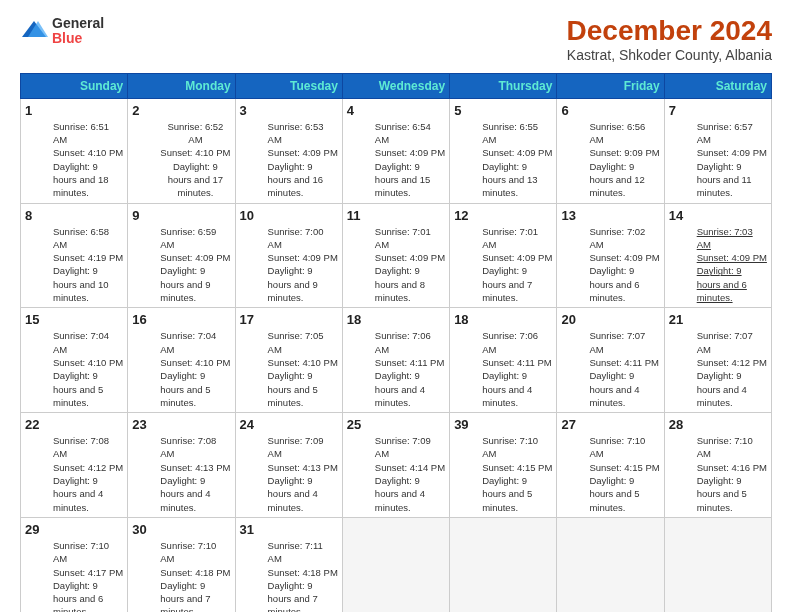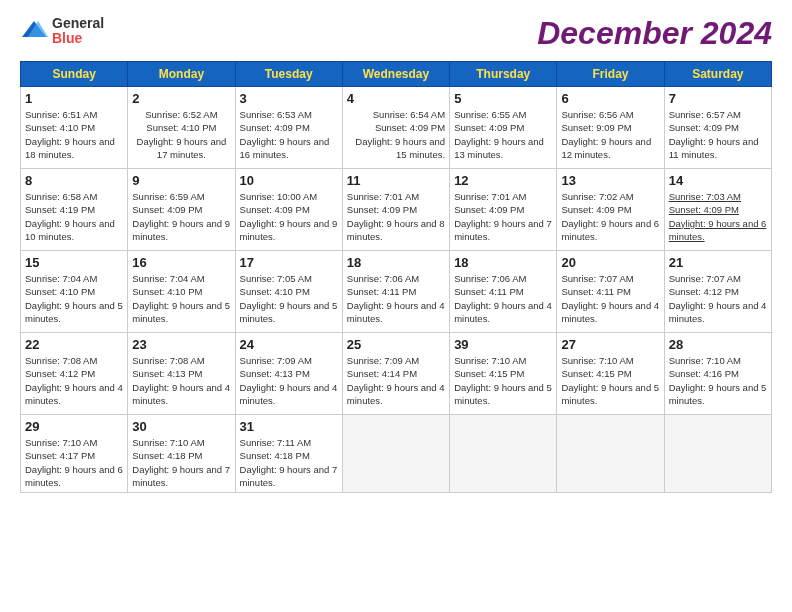--- a/index.html
+++ b/index.html
@@ -42,42 +42,41 @@
       color: #ef4444;
     }
     .logo-icon {
       width: 28px;
       height: 28px;
     }
     .title-block {
       text-align: right;
     }
     .main-title {
-      font-size: 32px;
-      font-weight: bold;
-      color: #701a75;
+      font-size: 28px;
+      font-weight: bold;
+      color: #c2410c;
       line-height: 1.1;
-      font-style: italic;
     }
     .subtitle {
       font-size: 14px;
       color: #444;
     }
     .calendar {
       width: 100%;
       border-collapse: collapse;
       table-layout: fixed;
     }
     .calendar thead th {
       background: #1565c0;
-      color: #fde047;
+      color: #5eead4;
       font-size: 12px;
       font-weight: bold;
       padding: 5px 4px;
-      text-align: center;
+      text-align: right;
       border: 1px solid #0d47a1;
     }
     .calendar tbody td {
       border: 1px solid #ccc;
       vertical-align: top;
       padding: 4px 4px 3px 4px;
       background: #fff;
       height: 82px;
     }
     .calendar tbody tr:last-child td {
@@ -90,39 +89,41 @@
       font-size: 13px;
       font-weight: bold;
       color: #222;
       display: block;
       margin-bottom: 2px;
     }
     .cell-text {
       font-size: 9.5px;
       color: #333;
       line-height: 1.4;
+      margin-left: 28px;
     }
   </style>
 </head>
 <body>
 
 <div class="page">
   <div class="header">
     <div class="logo">
       <svg class="logo-icon" viewBox="0 0 28 28">
         <polygon points="14,4 26,20 2,20" fill="#1565c0"></polygon>
         <polygon points="18,4 28,20 8,20" fill="#42a5f5" opacity="0.7"></polygon>
       </svg>
       <div class="logo-text">
         <span class="logo-general">General</span>
         <span class="logo-blue">Blue</span>
       </div>
     </div>
     <div class="title-block">
       <div class="main-title">December 2024</div>
+      <div class="subtitle">Kastrat, Shkoder County, Albania</div>
     </div>
   </div>
 
   <table class="calendar">
     <thead>
       <tr>
       <th>Sunday</th>
           <th>Monday</th>
           <th>Tuesday</th>
           <th>Wednesday</th>
@@ -146,21 +147,21 @@
 Daylight: 9 hours and 17 minutes.</div>
           </td>
           <td>
             <span class="day-num">3</span>
             <div class="cell-text" style="white-space: pre-line;">Sunrise: 6:53 AM
 Sunset: 4:09 PM
 Daylight: 9 hours and 16 minutes.</div>
           </td>
           <td>
             <span class="day-num">4</span>
-            <div class="cell-text" style="white-space: pre-line; text-align: right;">Sunrise: 6:54 AM
+            <div class="cell-text" style="white-space: pre-line;">Sunrise: 6:54 AM
 Sunset: 4:09 PM
 Daylight: 9 hours and 15 minutes.</div>
           </td>
           <td>
             <span class="day-num">5</span>
             <div class="cell-text" style="white-space: pre-line;">Sunrise: 6:55 AM
 Sunset: 4:09 PM
 Daylight: 9 hours and 13 minutes.</div>
           </td>
           <td>
@@ -184,21 +185,21 @@
 Daylight: 9 hours and 10 minutes.</div>
           </td>
           <td>
             <span class="day-num">9</span>
             <div class="cell-text" style="white-space: pre-line;">Sunrise: 6:59 AM
 Sunset: 4:09 PM
 Daylight: 9 hours and 9 minutes.</div>
           </td>
           <td>
             <span class="day-num">10</span>
-            <div class="cell-text" style="white-space: pre-line;">Sunrise: 10:00 AM
+            <div class="cell-text" style="white-space: pre-line;">Sunrise: 7:00 AM
 Sunset: 4:09 PM
 Daylight: 9 hours and 9 minutes.</div>
           </td>
           <td>
             <span class="day-num">11</span>
             <div class="cell-text" style="white-space: pre-line;">Sunrise: 7:01 AM
 Sunset: 4:09 PM
 Daylight: 9 hours and 8 minutes.</div>
           </td>
           <td>

